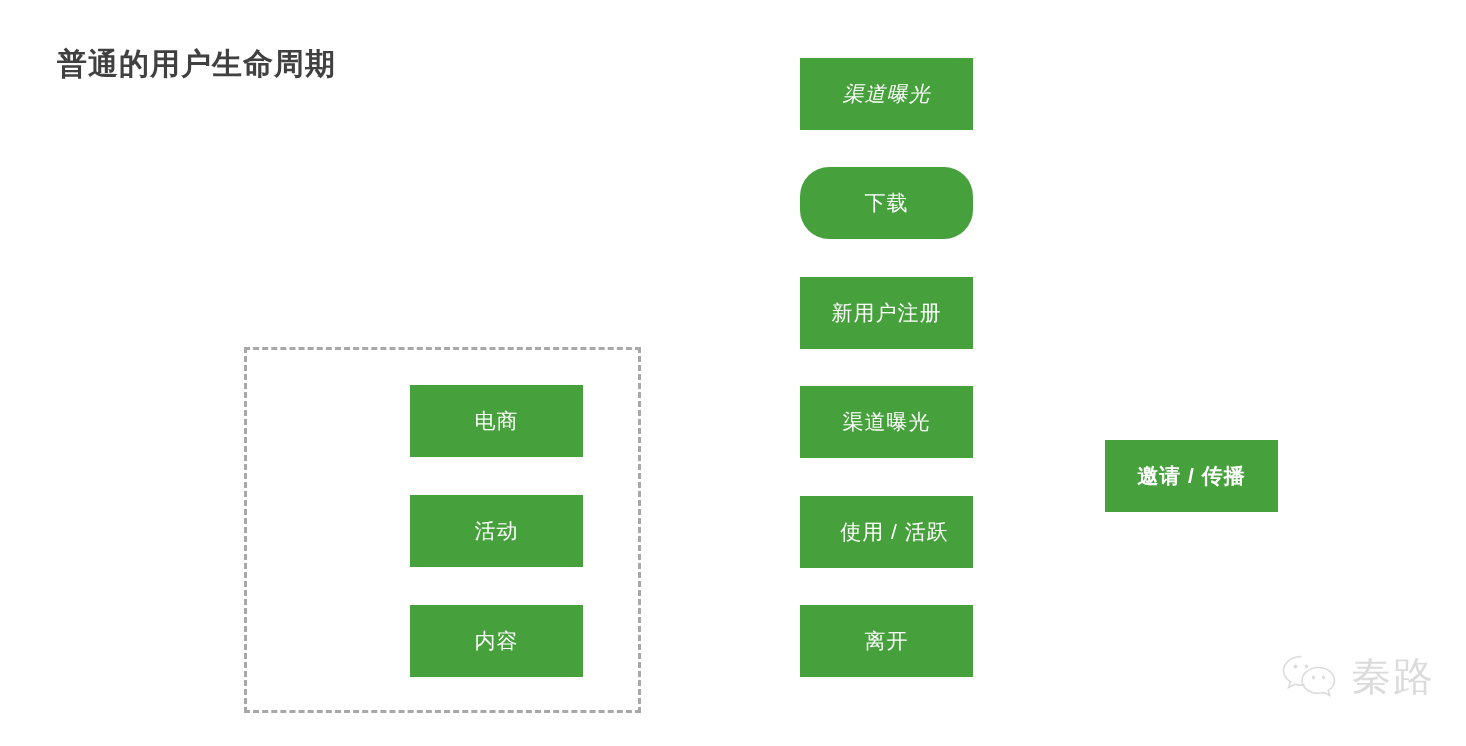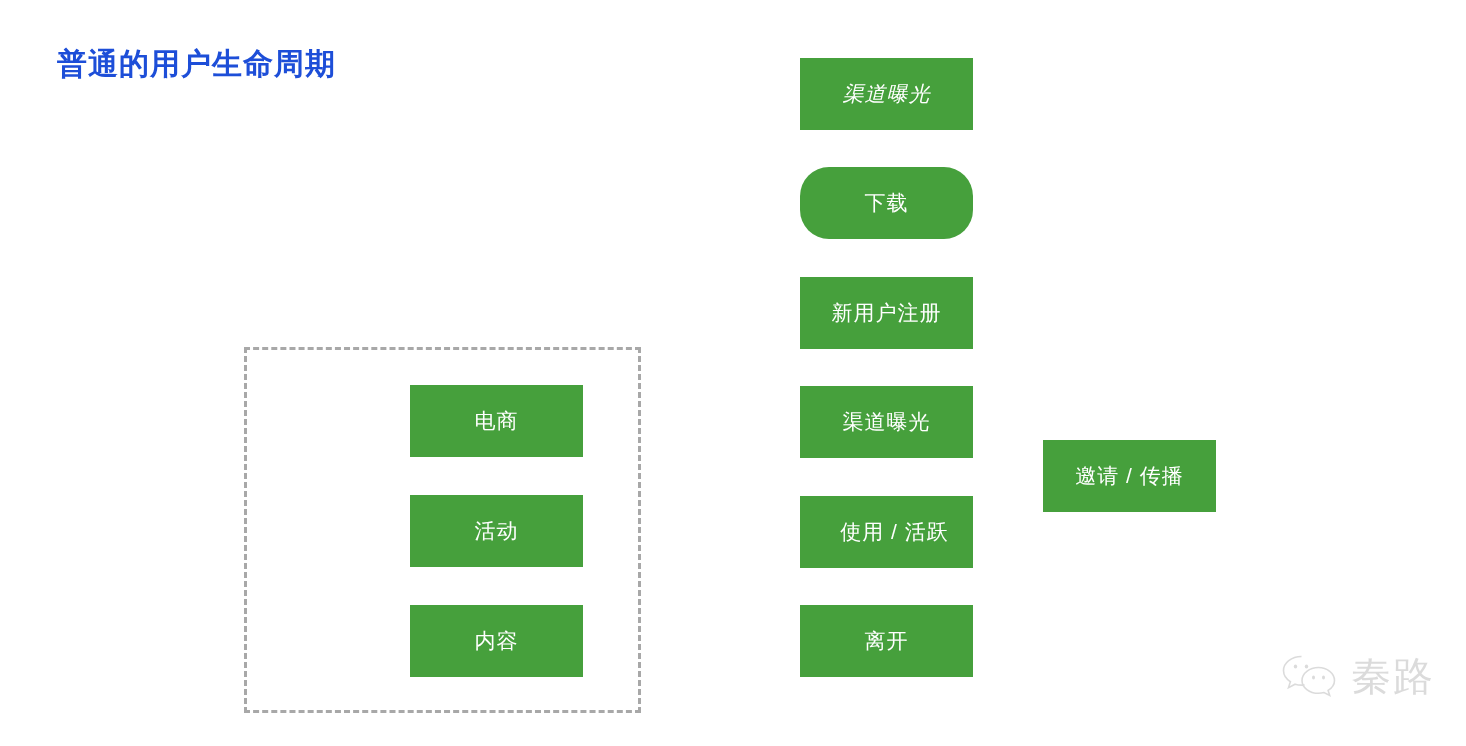--- a/index.html
+++ b/index.html
@@ -19,21 +19,21 @@
     overflow: hidden;
   }
 
   
   .page-title {
     position: absolute;
     left: 57px;
     top: 44px;
     font-size: 30px;
     font-weight: bold;
-    color: #1d4ed8;
+    color: #404040;
     letter-spacing: 1px;
     line-height: 40px;
     white-space: nowrap;
   }
 
   
   .dashed-group {
     position: absolute;
     left: 244px;
     top: 347px;
@@ -128,21 +128,21 @@
       </div>
       <div class="node col-mid" style="left: 800px; top: 496px; padding-left: 16px;">
         <span>使用 / 活跃</span>
       </div>
       <div class="node col-mid" style="left: 800px; top: 605px;">
         <span>离开</span>
       </div>
     </div>
 
   <div id="branch-nodes">
-      <div class="node col-right" style="left: 1043px; top: 440px;">
+      <div class="node col-right" style="left: 1105px; top: 440px; font-weight: bold;">
         <span>邀请 / 传播</span>
       </div>
     </div>
 
   <div class="watermark">
     <span class="wm-icon">
       <svg viewBox="0 0 62 50" width="62" height="50" aria-hidden="true">
         <g fill="none" stroke="#8a8a8a" stroke-width="1.6">
 
           <path d="M22.5 5.5C12.5 5.5 4.5 11.8 4.5 19.6c0 4.5 2.7 8.5 6.9 11.1l-1.9 5.9 6.6-3.4c2 .6 4.2.9 6.4.9 1 0 2-.1 3-.2"></path>

